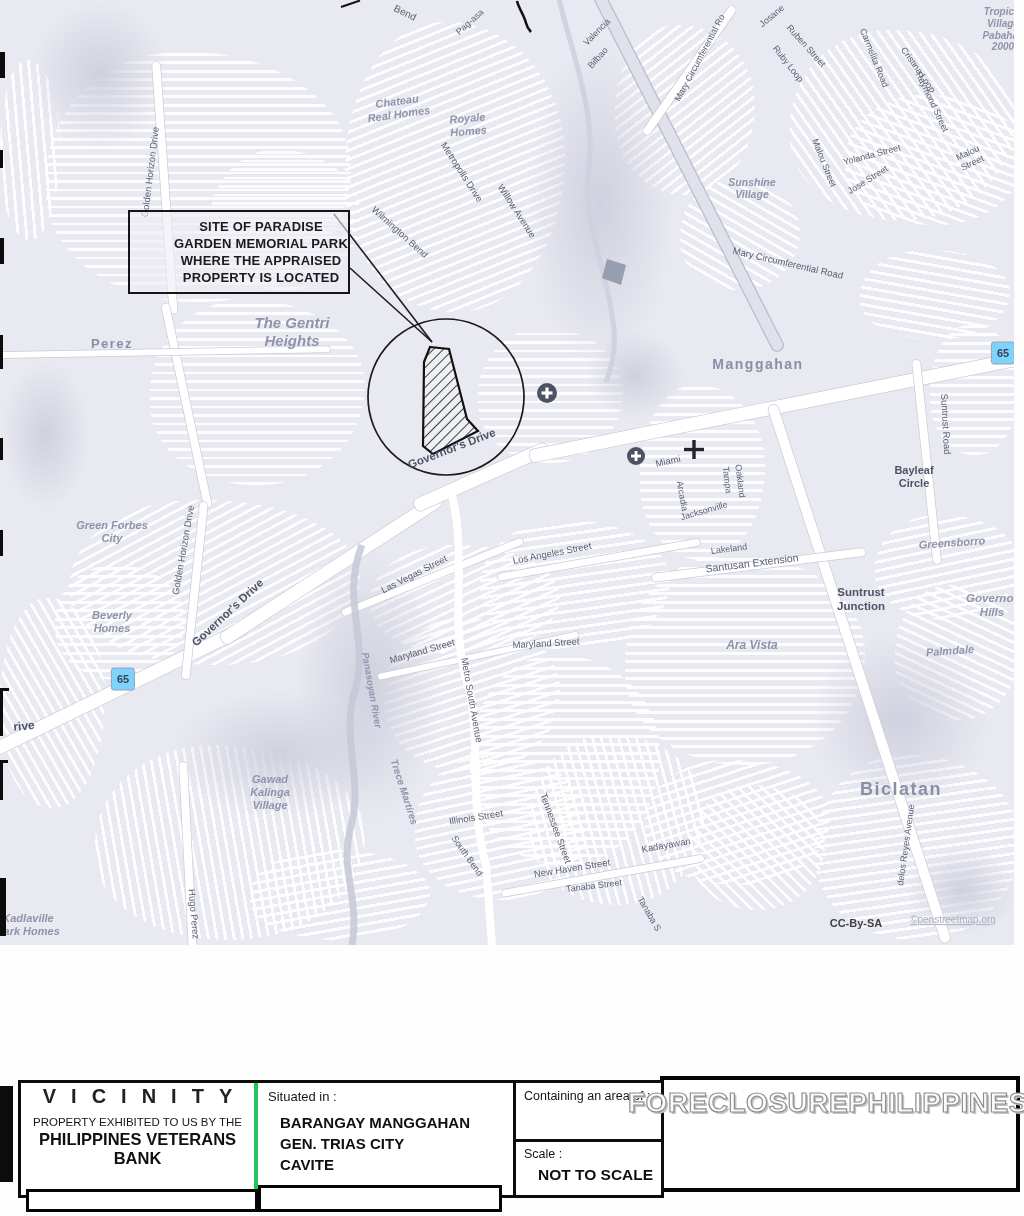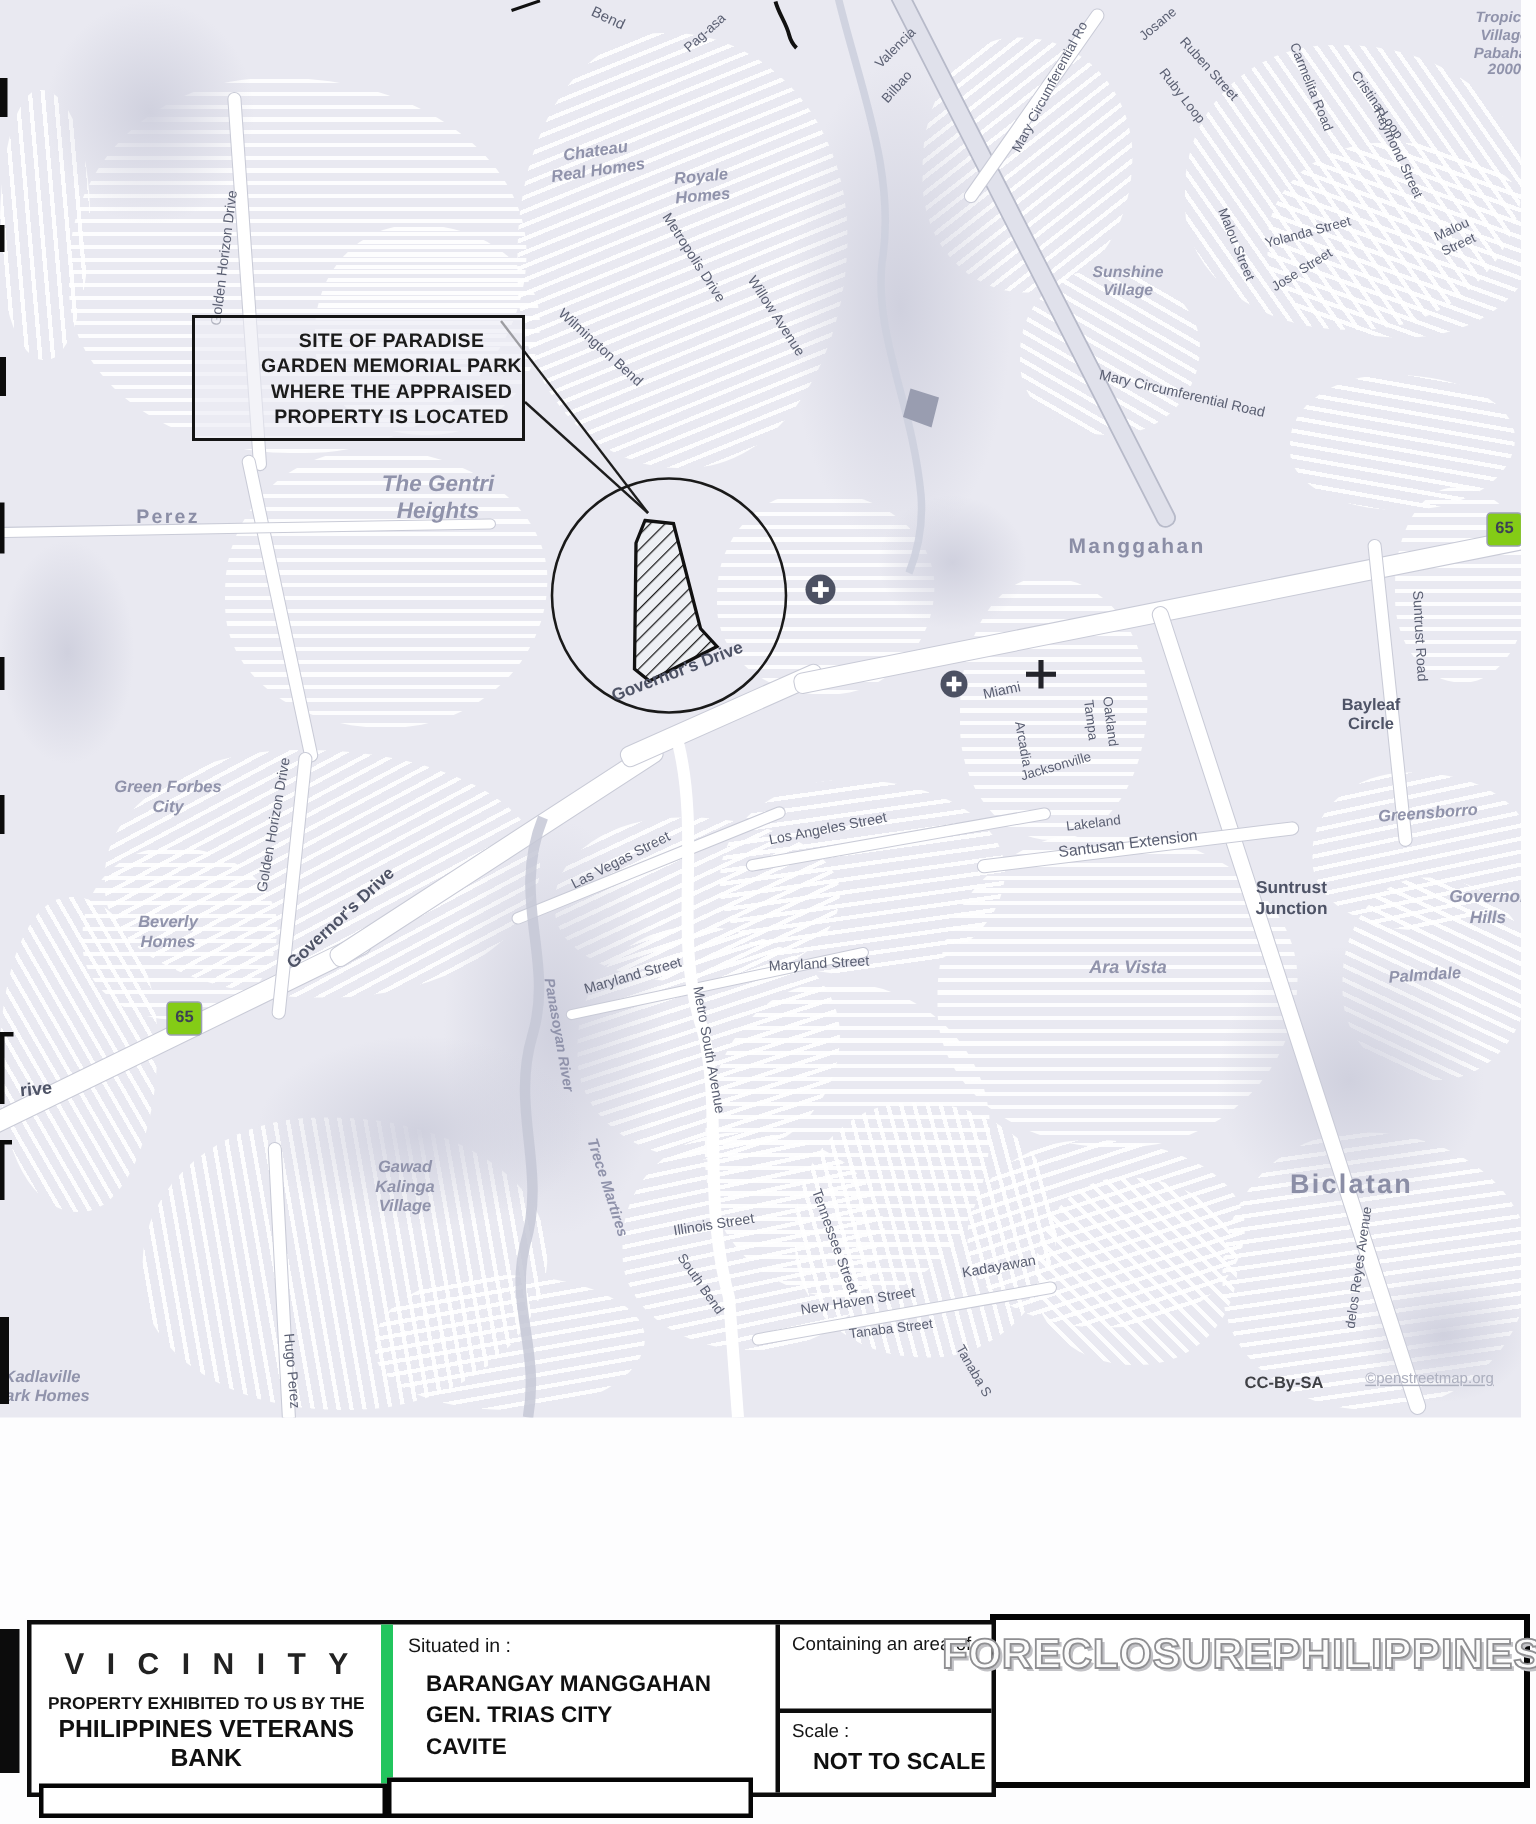--- a/index.html
+++ b/index.html
@@ -12,39 +12,39 @@
   .road{position:absolute;transform-origin:0 50%;background:#fff;border-radius:5px;
         box-shadow:0 0 0 0.7px #c9cbd7;}
   .road.g{background:#e0e1eb;box-shadow:0 0 0 1.2px #b7bac9;}
   #overlay{position:absolute;left:0;top:0;z-index:5;}
   #labels{position:absolute;left:0;top:0;width:100%;height:100%;z-index:6;}
   .lbl{position:absolute;white-space:pre-line;text-align:center;line-height:1.18;}
   .st {color:#5a5f72;font-weight:400;}
   .stb{color:#4e5366;font-weight:700;}
   .pl {color:#9093ab;font-style:italic;font-weight:700;}
   .town{color:#8b8ea6;font-weight:700;letter-spacing:1.5px;}
-  .shield{background:#84cc16;border:1.5px solid #9ba0b4;border-radius:3px;padding:4px 5px;
+  .shield{background:#7dd3fc;border:1.5px solid #9ba0b4;border-radius:3px;padding:4px 5px;
           color:#3c4154;font-weight:700;font-style:normal;}
   .attr1{color:#3f4045;font-weight:700;}
   .attr2{color:#acafbe;text-decoration:underline;font-weight:400;}
   .callout{position:absolute;left:128px;top:210px;width:218px;height:80px;z-index:8;
            border:2px solid #151515;background:rgba(236,236,243,.62);
            display:flex;align-items:center;justify-content:flex-end;}
   .callout span{white-space:pre-line;text-align:center;color:#1b1b1b;
                 font-size:13px;font-weight:600;letter-spacing:.2px;line-height:1.32;}
   .artifact{position:absolute;background:#0c0c0c;z-index:9;}
   
   #tb{position:absolute;left:18px;top:1080px;width:640px;height:112px;border:3px solid #0c0c0c;
       background:#fff;display:flex;z-index:3;}
-  .tb-cell1{width:233px;border-right:8px solid #22c55e;padding-top:16px;}
+  .tb-cell1{width:233px;border-right:4px solid #22c55e;padding-top:2px;}
   .tb-title1{font-size:20px;font-weight:700;color:#222;text-align:center;
              letter-spacing:15px;margin-right:-15px;}
   .tb-title2{font-size:28px;font-weight:700;color:#222;text-align:center;
              letter-spacing:44px;margin-right:-44px;margin-top:-4px;}
-  .tb-exh{font-size:11.5px;font-weight:700;color:#151515;text-align:center;margin-top:8px;}
+  .tb-exh{font-size:11.5px;font-weight:400;color:#151515;text-align:center;margin-top:8px;}
   .tb-bank{font-size:16.5px;font-weight:700;color:#101010;text-align:center;margin-top:2px;}
   .tb-cell2{width:245px;border-right:3px solid #0c0c0c;padding:6px 0 0 10px;}
   .tb-sit-label{font-size:13px;color:#161616;}
   .tb-sit-value{font-size:15px;font-weight:700;color:#101010;margin:8px 0 0 12px;
                 white-space:pre-line;line-height:1.4;}
   .tb-cell3{flex:1;display:flex;flex-direction:column;}
   .tb-area{flex:1.05;border-bottom:3px solid #0c0c0c;padding:6px 0 0 8px;font-size:12.5px;color:#151515;}
   .tb-scale{flex:1;padding:5px 0 0 8px;}
   .tb-scale-label{font-size:12.5px;color:#151515;}
   .tb-scale-value{font-size:15.5px;font-weight:700;color:#0f0f0f;margin:5px 0 0 14px;}

